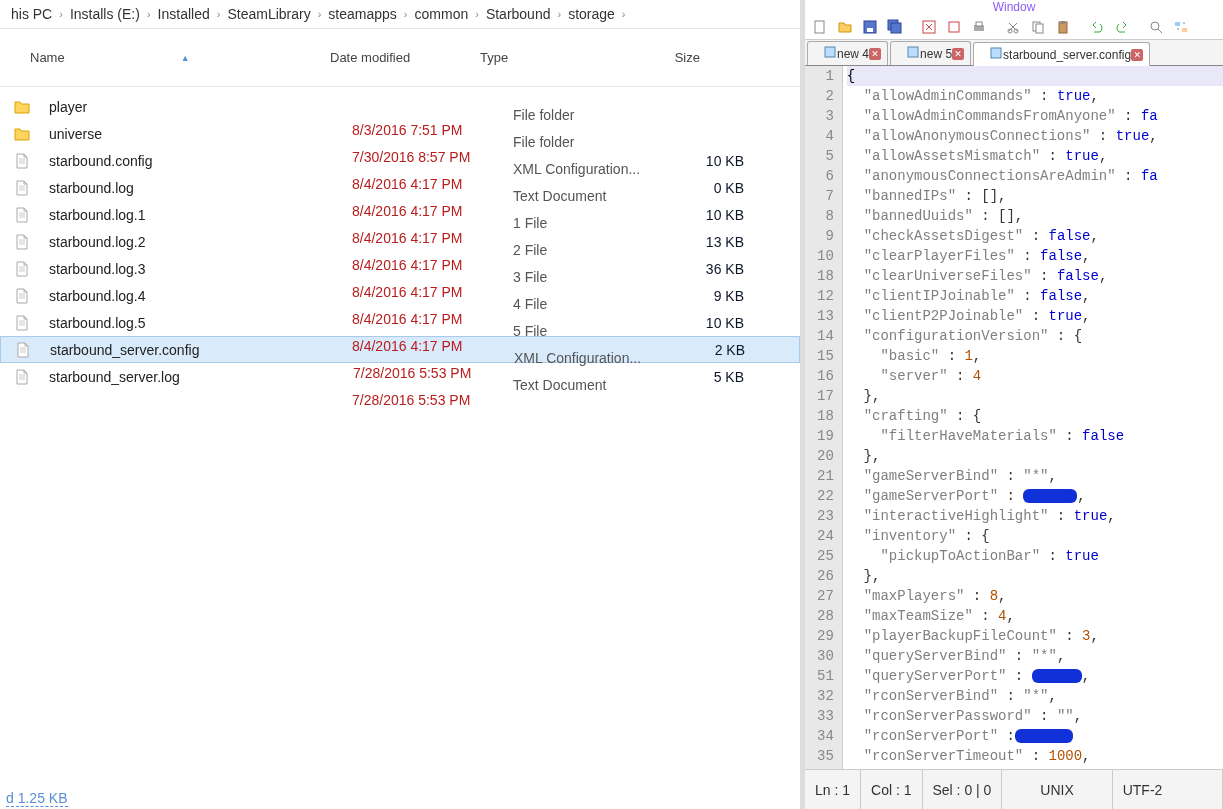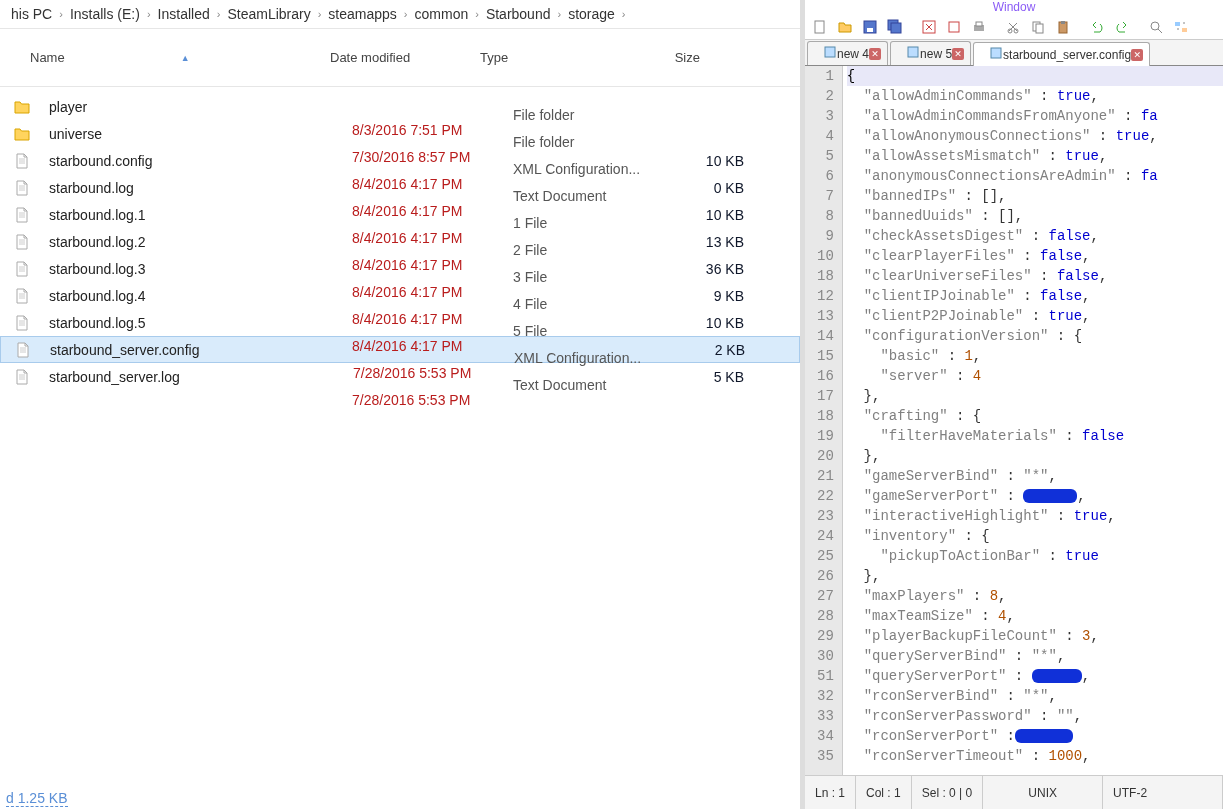--- a/index.html
+++ b/index.html
@@ -55,21 +55,21 @@
 .gutter div { height:20px; line-height:20px; }
 .code { flex:1; white-space:pre; padding-left:4px; overflow:hidden; }
 .code .line { height:20px; line-height:20px; }
 .str { color:#808080; }
 .kw { color:#0000d0; }
 .num { color:#b05000; }
 .punct { color:#000; }
 .current-line { background:#e8e8f8; }
 .redact { display:inline-block; background:#1030d8; height:14px; vertical-align:middle; border-radius:6px; }
 
-.status-bar { height:34px; border-top:1px solid #ccc; background:#f4f4f4; display:flex; align-items:center; font-size:12px; color:#333; }
+.status-bar { height:40px; border-top:1px solid #ccc; background:#f4f4f4; display:flex; align-items:center; font-size:14px; color:#333; }
 .status-seg { padding:0 10px; border-right:1px solid #ccc; height:100%; display:flex; align-items:center; }
 .status-seg.grow { flex:1; justify-content:center; border-right:1px solid #ccc; }
 </style>
 </head>
 <body>
 
 <div class="container">
   <div class="left-pane">
     <div class="breadcrumb">
         <span class="crumb">his PC</span>

